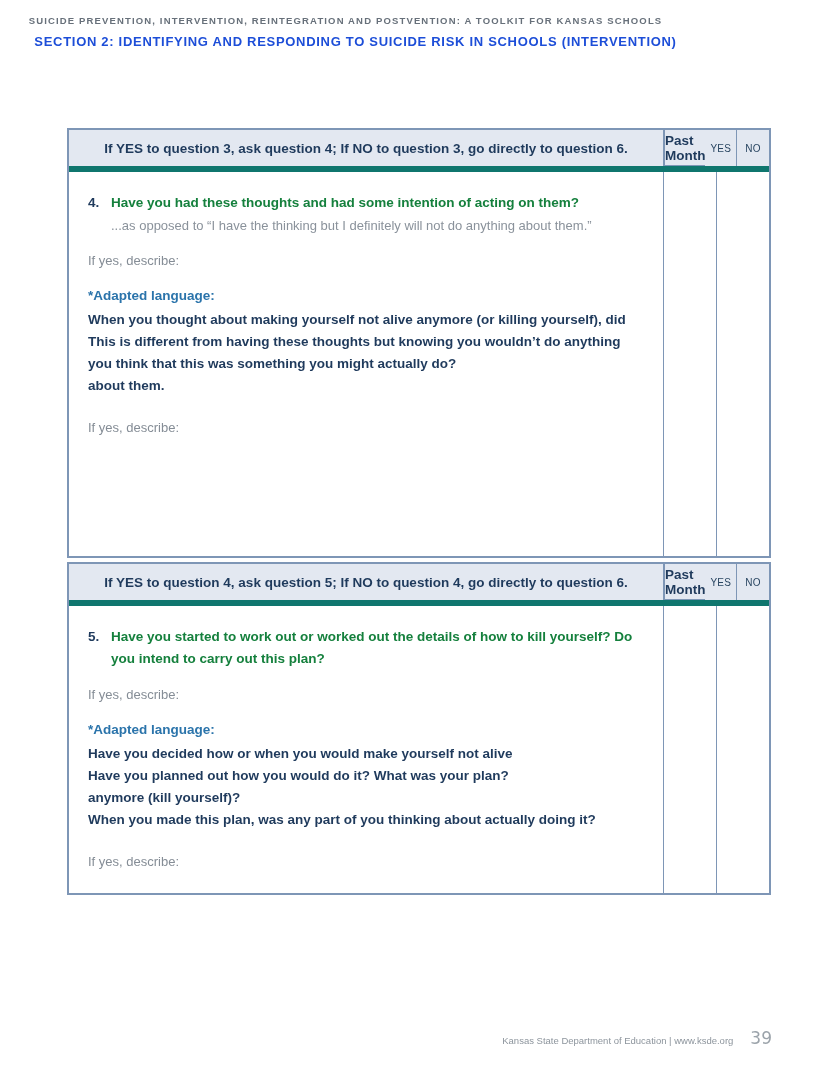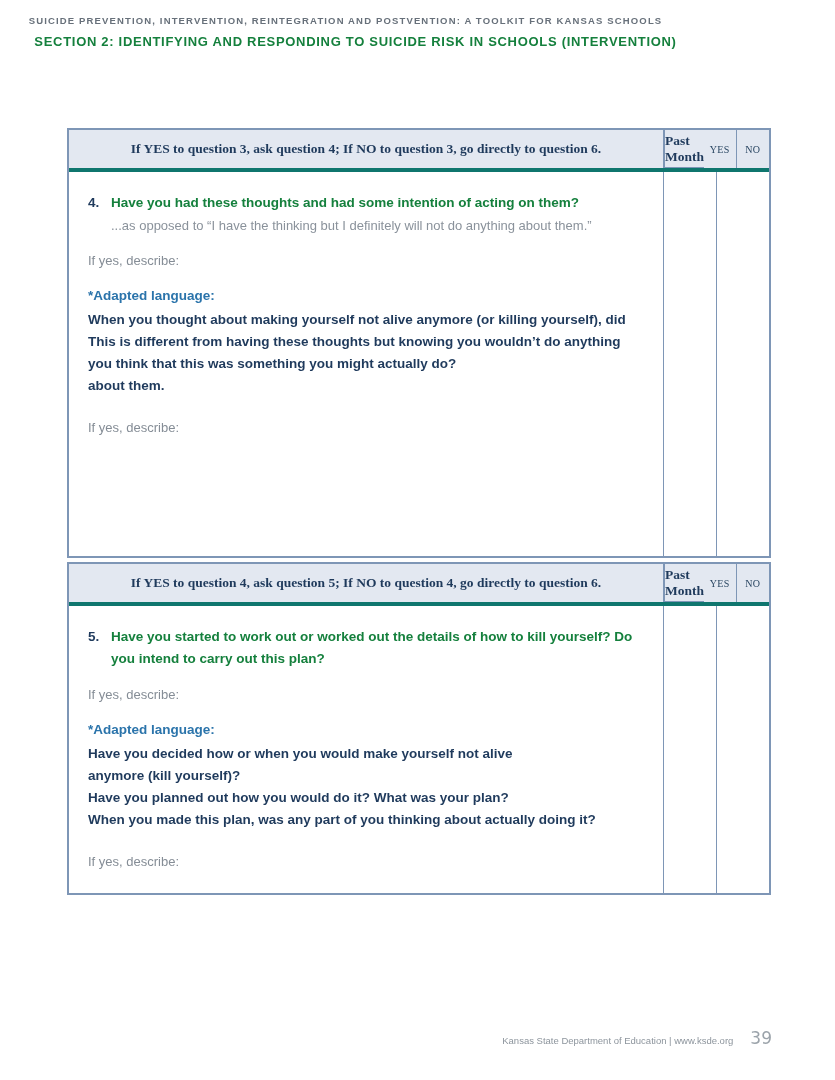--- a/index.html
+++ b/index.html
@@ -13,39 +13,38 @@
 
   
   .doc-header { position: absolute; top: 15px; left: 0; width: 691px; text-align: center; }
   .doc-header .line1 {
     font-size: 9.5px; font-weight: bold; letter-spacing: 1.15px;
     color: #67707a;
   }
   .doc-header .line2 {
     margin-top: 8px;
     font-size: 13px; font-weight: bold; letter-spacing: 0.7px;
-    color: #15803d;
+    color: #1d4ed8;
     padding-left: 20px;
   }
 
   
   .qtable {
     position: absolute; left: 67px; width: 704px;
     border: 2px solid #7e96b6;
     background: #ffffff;
     display: flex; flex-direction: column;
   }
   .qtable-1 { top: 128px; height: 430px; }
   .qtable-2 { top: 562px; height: 333px; }
 
   .qheader {
     display: flex; height: 42px; flex: 0 0 42px;
     background: #e3e8f1;
-    border-bottom: 4px solid #0f766e;
-    font-family: Liberation Serif, serif;
+    border-bottom: 6px solid #0f766e;
   }
   .qheader-main {
     flex: 1 1 auto;
     display: flex; align-items: center; justify-content: center;
     font-size: 13.5px; font-weight: bold; color: #1f3a5c;
     padding: 0 8px; text-align: center;
   }
   .qheader-pm {
     flex: 0 0 106px; width: 106px;
     border-left: 2px solid #7e96b6;
@@ -168,22 +167,22 @@
         <span class="q-num">5.</span>
         <div class="q-lines">
           <div class="q-line">Have you started to work out or worked out the details of how to kill yourself? Do</div>
           <div class="q-line">you intend to carry out this plan?</div>
         </div>
       </div>
       <div class="if-yes if-yes-1">If yes, describe:</div>
       <div class="adapted-heading">*Adapted language:</div>
       <div class="adapted-lines">
         <div class="adapted-line">Have you decided how or when you would make yourself not alive</div>
+        <div class="adapted-line">Have you planned out how you would do it? What was your plan?</div>
         <div class="adapted-line">anymore (kill yourself)?</div>
-        <div class="adapted-line">Have you planned out how you would do it? What was your plan?</div>
         <div class="adapted-line">When you made this plan, was any part of you thinking about actually doing it?</div>
       </div>
       <div class="if-yes if-yes-2">If yes, describe:</div>
     </div>
     <div class="ans-col"></div>
     <div class="ans-col"></div>
   </div>
 </div>
 
 <div class="doc-footer">

